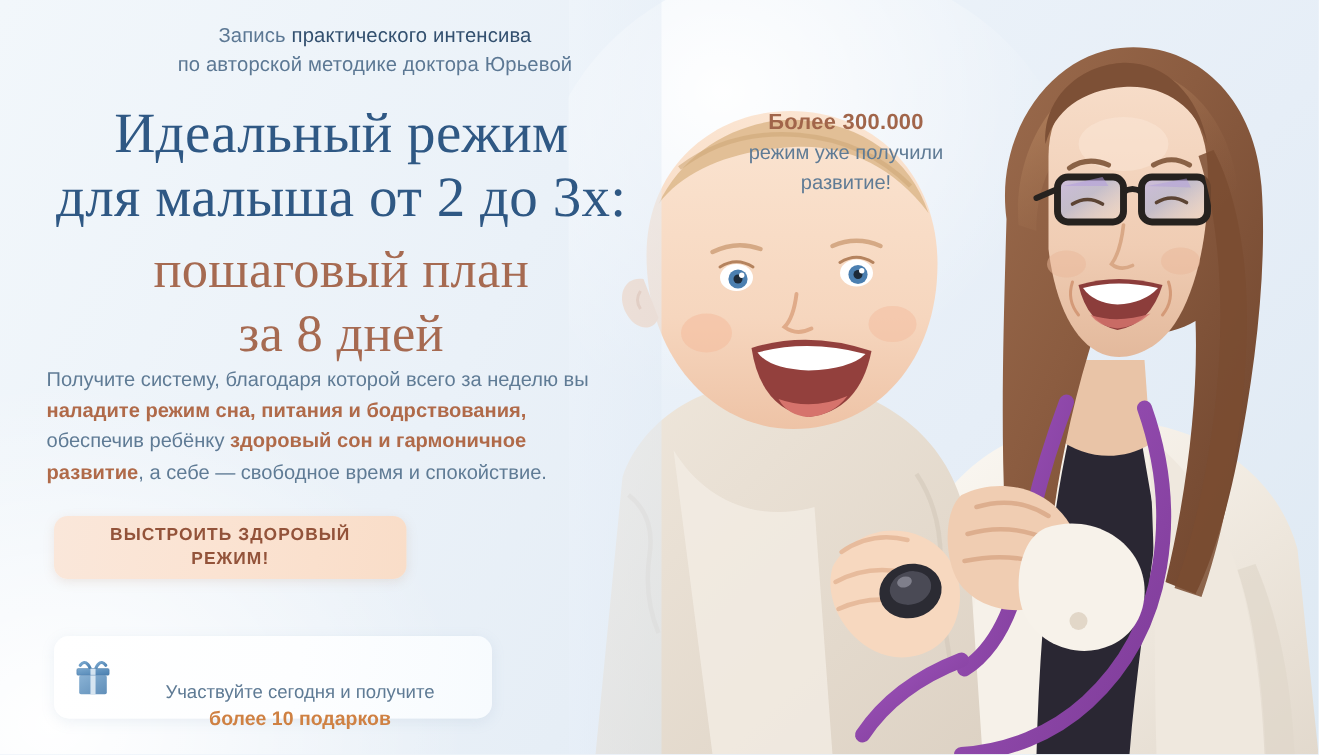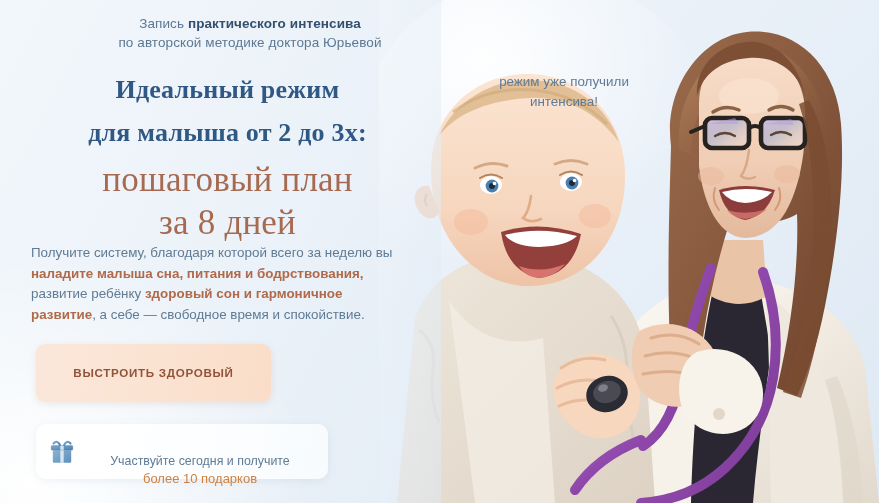--- a/index.html
+++ b/index.html
@@ -50,37 +50,37 @@
   .eyebrow {
     position: absolute;
     left: 0; top: 14px;
     width: 500px;
     text-align: center;
     font-size: 13.5px;
     line-height: 19px;
     color: #5c7894;
     letter-spacing: .1px;
   }
-  .eyebrow b { color: #33506f; font-weight: 700; }
+  .eyebrow b { color: #33506f; font-weight: 400; }
   .eyebrow .l2 { display:block; }
 
   .headline {
     position: absolute;
     left: 0; top: 68px;
     width: 455px;
     text-align: center;
     font-family: "Liberation Serif", "DejaVu Serif", serif;
     line-height: 43px;
     letter-spacing: .2px;
   }
   .headline .hl-navy {
     display: block;
     color: #2f5884;
-    font-size: 26px;
-    font-weight: 700;
+    font-size: 38px;
+    font-weight: 400;
     text-align: center;
   }
   .headline .hl-brown {
     display: block;
     color: #a66a51;
     font-size: 35px;
     font-weight: 400;
   }
   .headline .hl-ln3 { margin-top: 4px; }
 
@@ -90,21 +90,21 @@
     width: 370px;
     font-size: 13.4px;
     line-height: 20.6px;
     color: #5f7b95;
   }
   .lead b { color: #b06a49; font-weight: 700; }
 
   .cta {
     position: absolute;
     left: 36px; top: 344px;
-    width: 235px; height: 58px;
+    width: 235px; height: 42px;
     border: 0;
     border-radius: 9px;
     cursor: pointer;
     background: linear-gradient(100deg, #fae7da 0%, #fbe3d2 48%, #f9ddc8 100%);
     box-shadow: 0 2px 7px rgba(183,136,106,0.17);
     color: #93533a;
     font-family: "Liberation Sans", sans-serif;
     font-size: 11.6px;
     font-weight: 700;
     letter-spacing: .7px;
@@ -134,21 +134,21 @@
   .gift-icon svg { display: block; }
   .gift-text {
     flex: 1;
     padding-right: 16px;
     text-align: center;
     font-size: 12.4px;
     line-height: 18px;
     color: #5f7b95;
     margin-top: 36px;
   }
-  .gift-text b { display:block; color: #cf8143; font-weight: 400; font-size: 13px; }
+  .gift-text b { display:block; color: #cf8143; font-weight: 700; font-size: 13px; }
 
   .badge {
     position: absolute;
     left: 440px; top: 72px;
     width: 248px;
     text-align: center;
     font-size: 13.4px;
     line-height: 20px;
     color: #5f7b95;
   }
@@ -346,24 +346,25 @@
     <span class="l2">по авторской методике доктора Юрьевой</span>
   </div>
 
   <h1 class="headline">
     <span class="hl-navy">Идеальный режим</span>
     <span class="hl-navy">для малыша от 2 до 3х:</span>
     <span class="hl-brown hl-ln3">пошаговый план</span>
     <span class="hl-brown">за 8 дней</span>
   </h1>
 
-  <p class="lead"><span>Получите систему, благодаря которой всего за неделю вы </span><b>наладите малыша сна, питания и бодрствования,</b><span> развитие ребёнку </span><b>здоровый сон и гармоничное развитие</b><span>, а себе — свободное время и спокойствие.</span></p>
+  <p class="lead"><span>Получите систему, благодаря которой всего за неделю вы </span><b>наладите режим сна, питания и бодрствования,</b><span> обеспечив ребёнку </span><b>здоровый сон и гармоничное развитие</b><span>, а себе — свободное время и спокойствие.</span></p>
 
   <button class="cta">
     <span>ВЫСТРОИТЬ ЗДОРОВЫЙ</span>
+    <span class="l2">РЕЖИМ!</span>
   </button>
 
   <div class="giftcard">
     <span class="gift-icon">
       <svg width="26" height="26" viewBox="0 0 26 26" xmlns="http://www.w3.org/2000/svg">
         <defs>
           <linearGradient id="giftG" x1="0" y1="0" x2="1" y2="1">
             <stop offset="0%" stop-color="#7aa8cf"></stop>
             <stop offset="100%" stop-color="#4a7faf"></stop>
           </linearGradient>
@@ -376,17 +377,18 @@
         <rect x="2.2" y="6.6" width="21.6" height="4.6" rx="1" fill="none" stroke="#3f719f" stroke-width=".7" opacity=".4"></rect>
       </svg>
     </span>
     <span class="gift-text">
       <span>Участвуйте сегодня и получите</span>
       <b>более 10 подарков</b>
     </span>
   </div>
 
   <div class="badge">
+    <b>Более 300.000</b>
     <span>режим уже получили</span><br>
-    <span>интенсива!</span>
+    <span>развитие!</span>
   </div>
 
 </div>
 
 </body></html>

